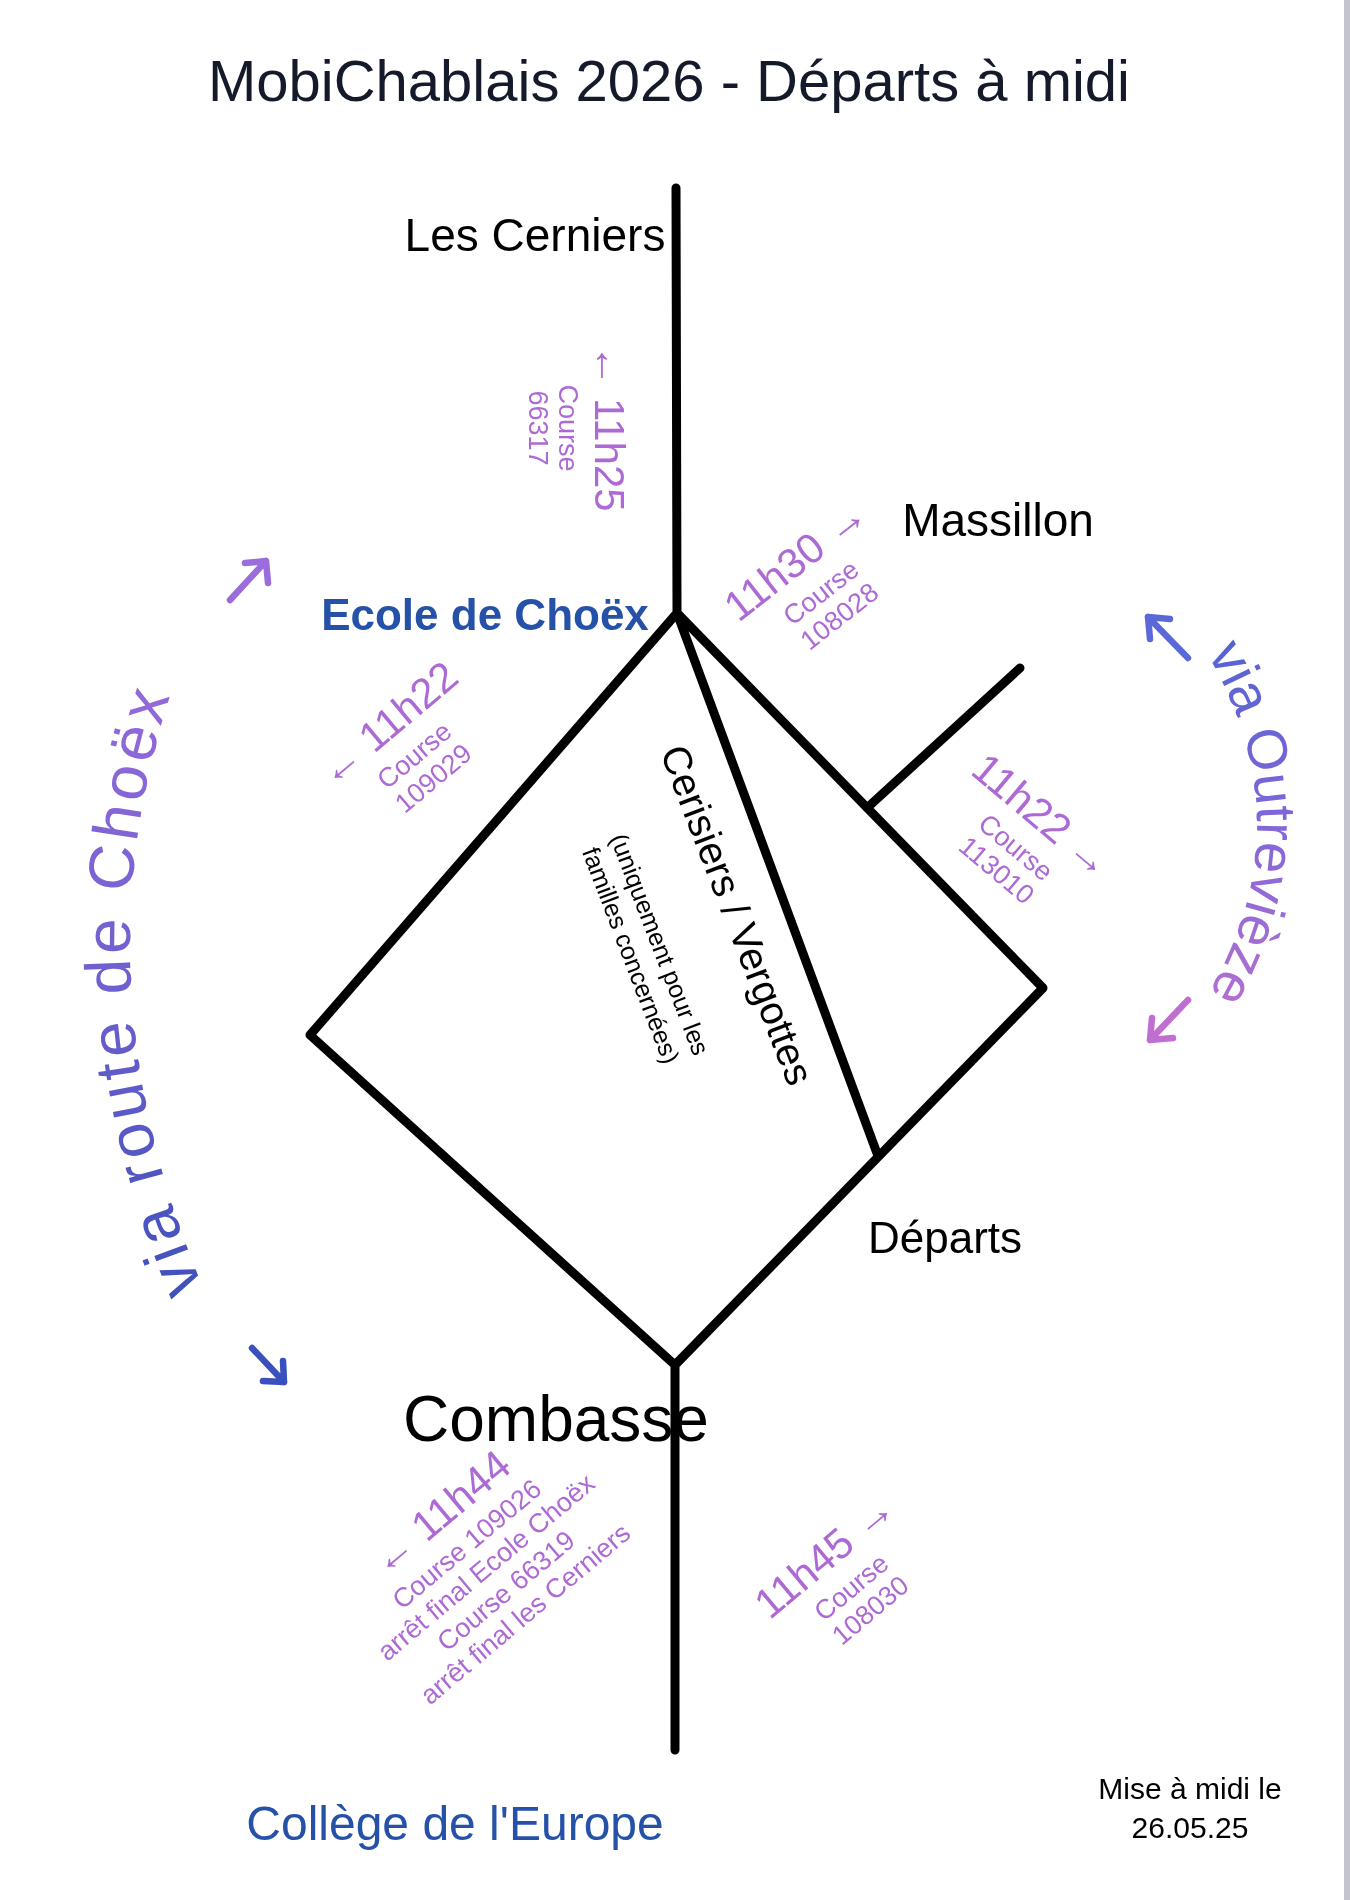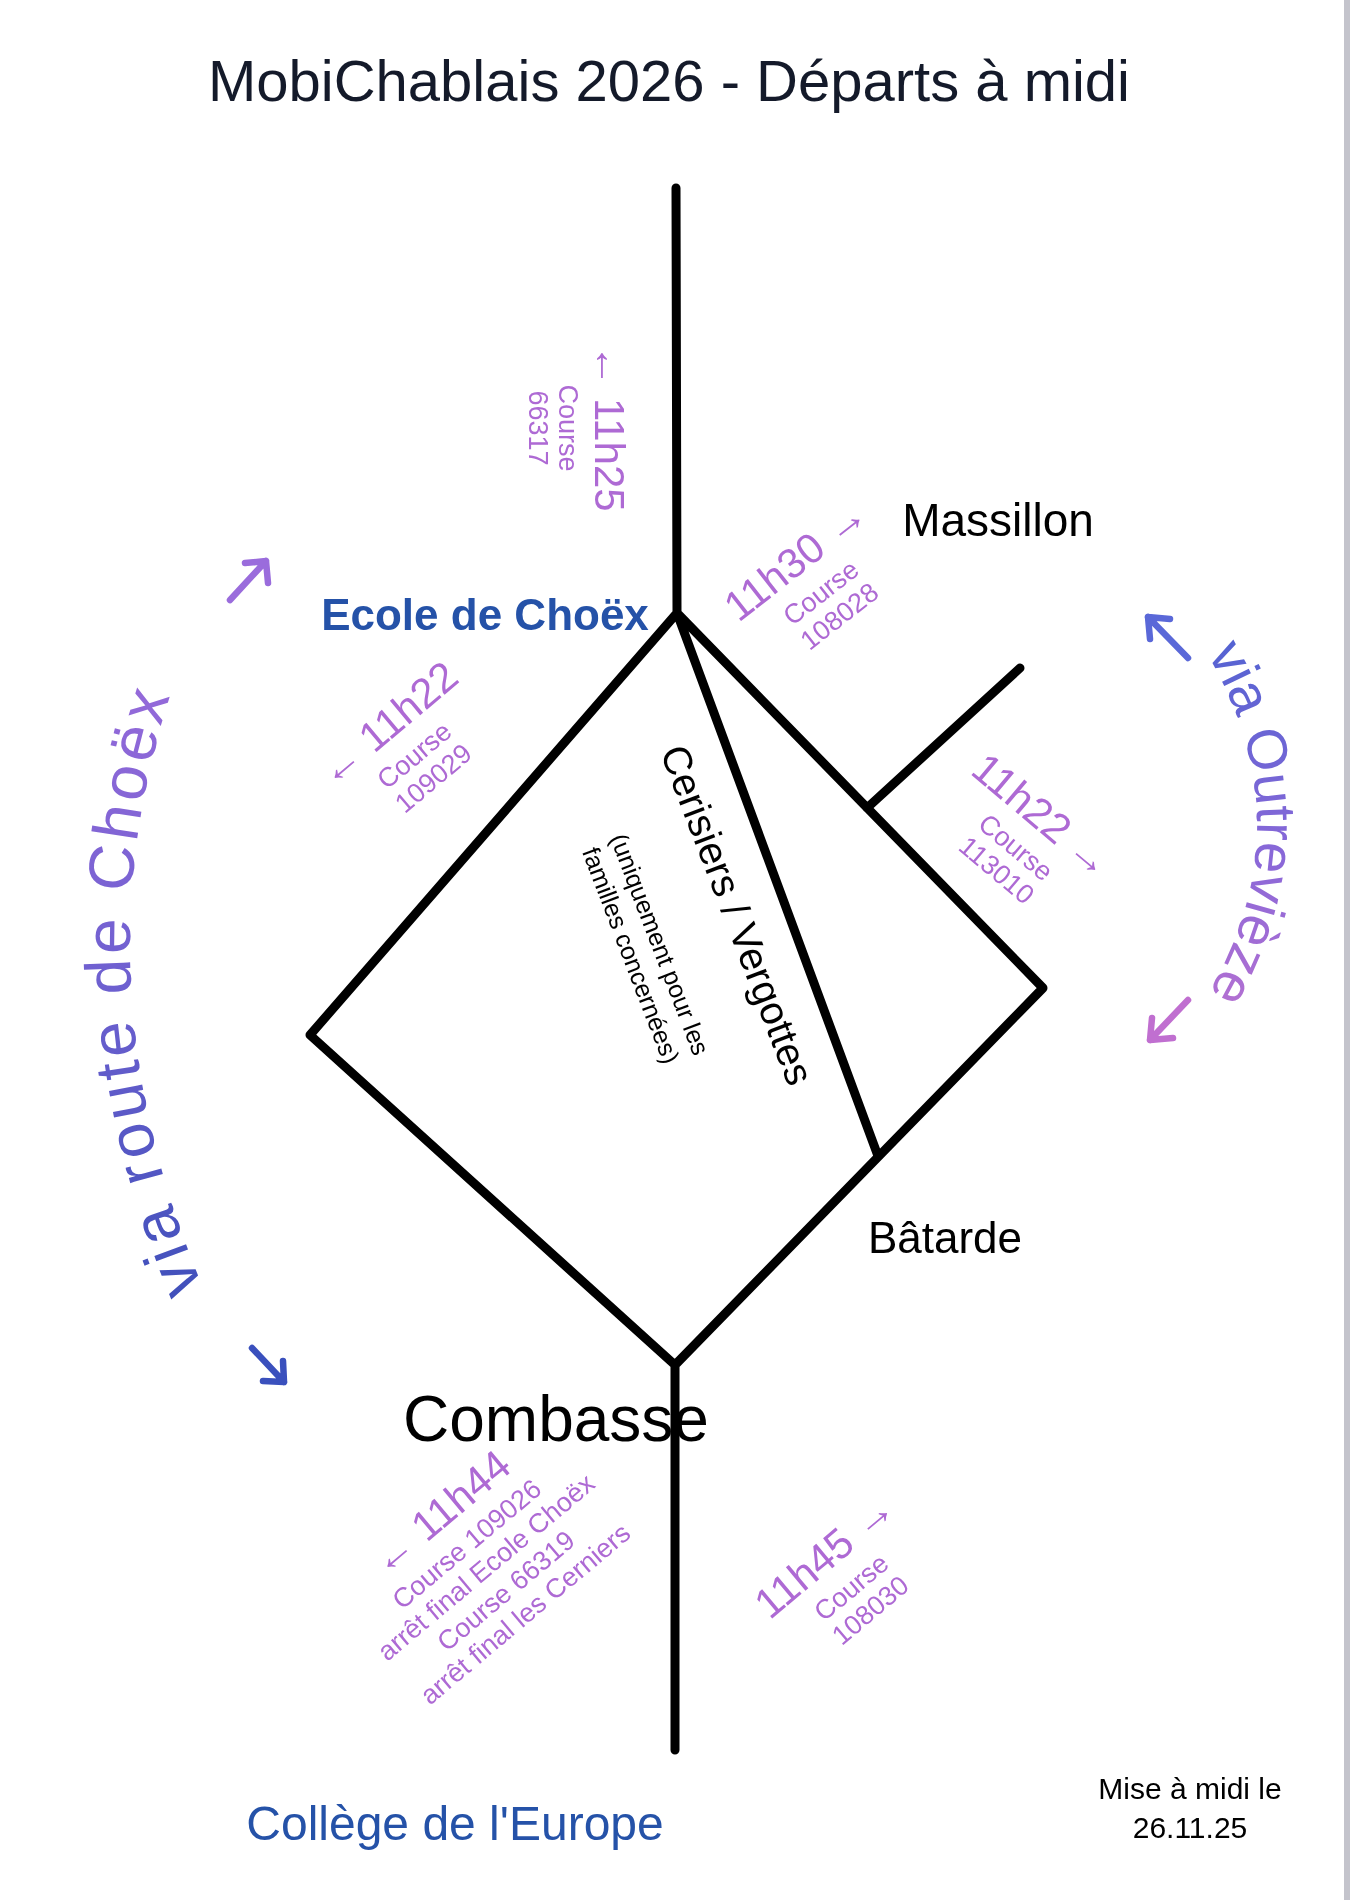--- a/index.html
+++ b/index.html
@@ -69,23 +69,24 @@
     <text class="arctext" font-size="64" letter-spacing="4" fill="url(#gradL)">
       <textPath href="#arcL" startOffset="8%">via route de Choëx</textPath>
     </text>
     <text class="arctext" font-size="56" letter-spacing="0" fill="url(#gradR)">
       <textPath href="#arcR" startOffset="3%">via Outrevièze</textPath>
     </text>
   </svg>
 
   <div class="abs title" style="left:669px;top:57px">MobiChablais 2026 - Départs à midi</div>
 
+  <div class="abs stop" style="left:535px;top:212px">Les Cerniers</div>
   <div class="abs stop" style="left:998px;top:497px">Massillon</div>
   <div class="abs school" style="left:485px;top:592px">Ecole de Choëx</div>
-  <div class="abs stop" style="left:945px;top:1215px;font-size:44px">Bâtarde</div>
+  <div class="abs stop" style="left:945px;top:1215px;font-size:44px">Départs</div>
   <div class="abs stop-big" style="left:556px;top:1396px">Combasse</div>
   <div class="abs school-big" style="left:455px;top:1800px">Collège de l'Europe</div>
 
   <div class="rot center-label" style="left:737px;top:915px;--rot:69deg">Cerisiers / Vergottes</div>
   <div class="rot center-note" style="left:645px;top:950px;--rot:69deg">
     <div>(uniquement pour les</div>
     <div>familles concernées)</div>
   </div>
 
   <div class="rot purple" style="left:578px;top:428px;--rot:90deg">
@@ -121,17 +122,17 @@
   </div>
 
   <div class="rot purple" style="left:845px;top:1580px;--rot:-40deg">
     <div class="t">11h45 →</div>
     <div class="c">Course</div>
     <div class="c">108030</div>
   </div>
 
   <div class="abs footer" style="left:1190px;top:1785px">
     <div>Mise à midi le</div>
-    <div>26.11.25</div>
+    <div>26.05.25</div>
   </div>
 
   <div class="page-edge"></div>
 </div>
 
 </body></html>

